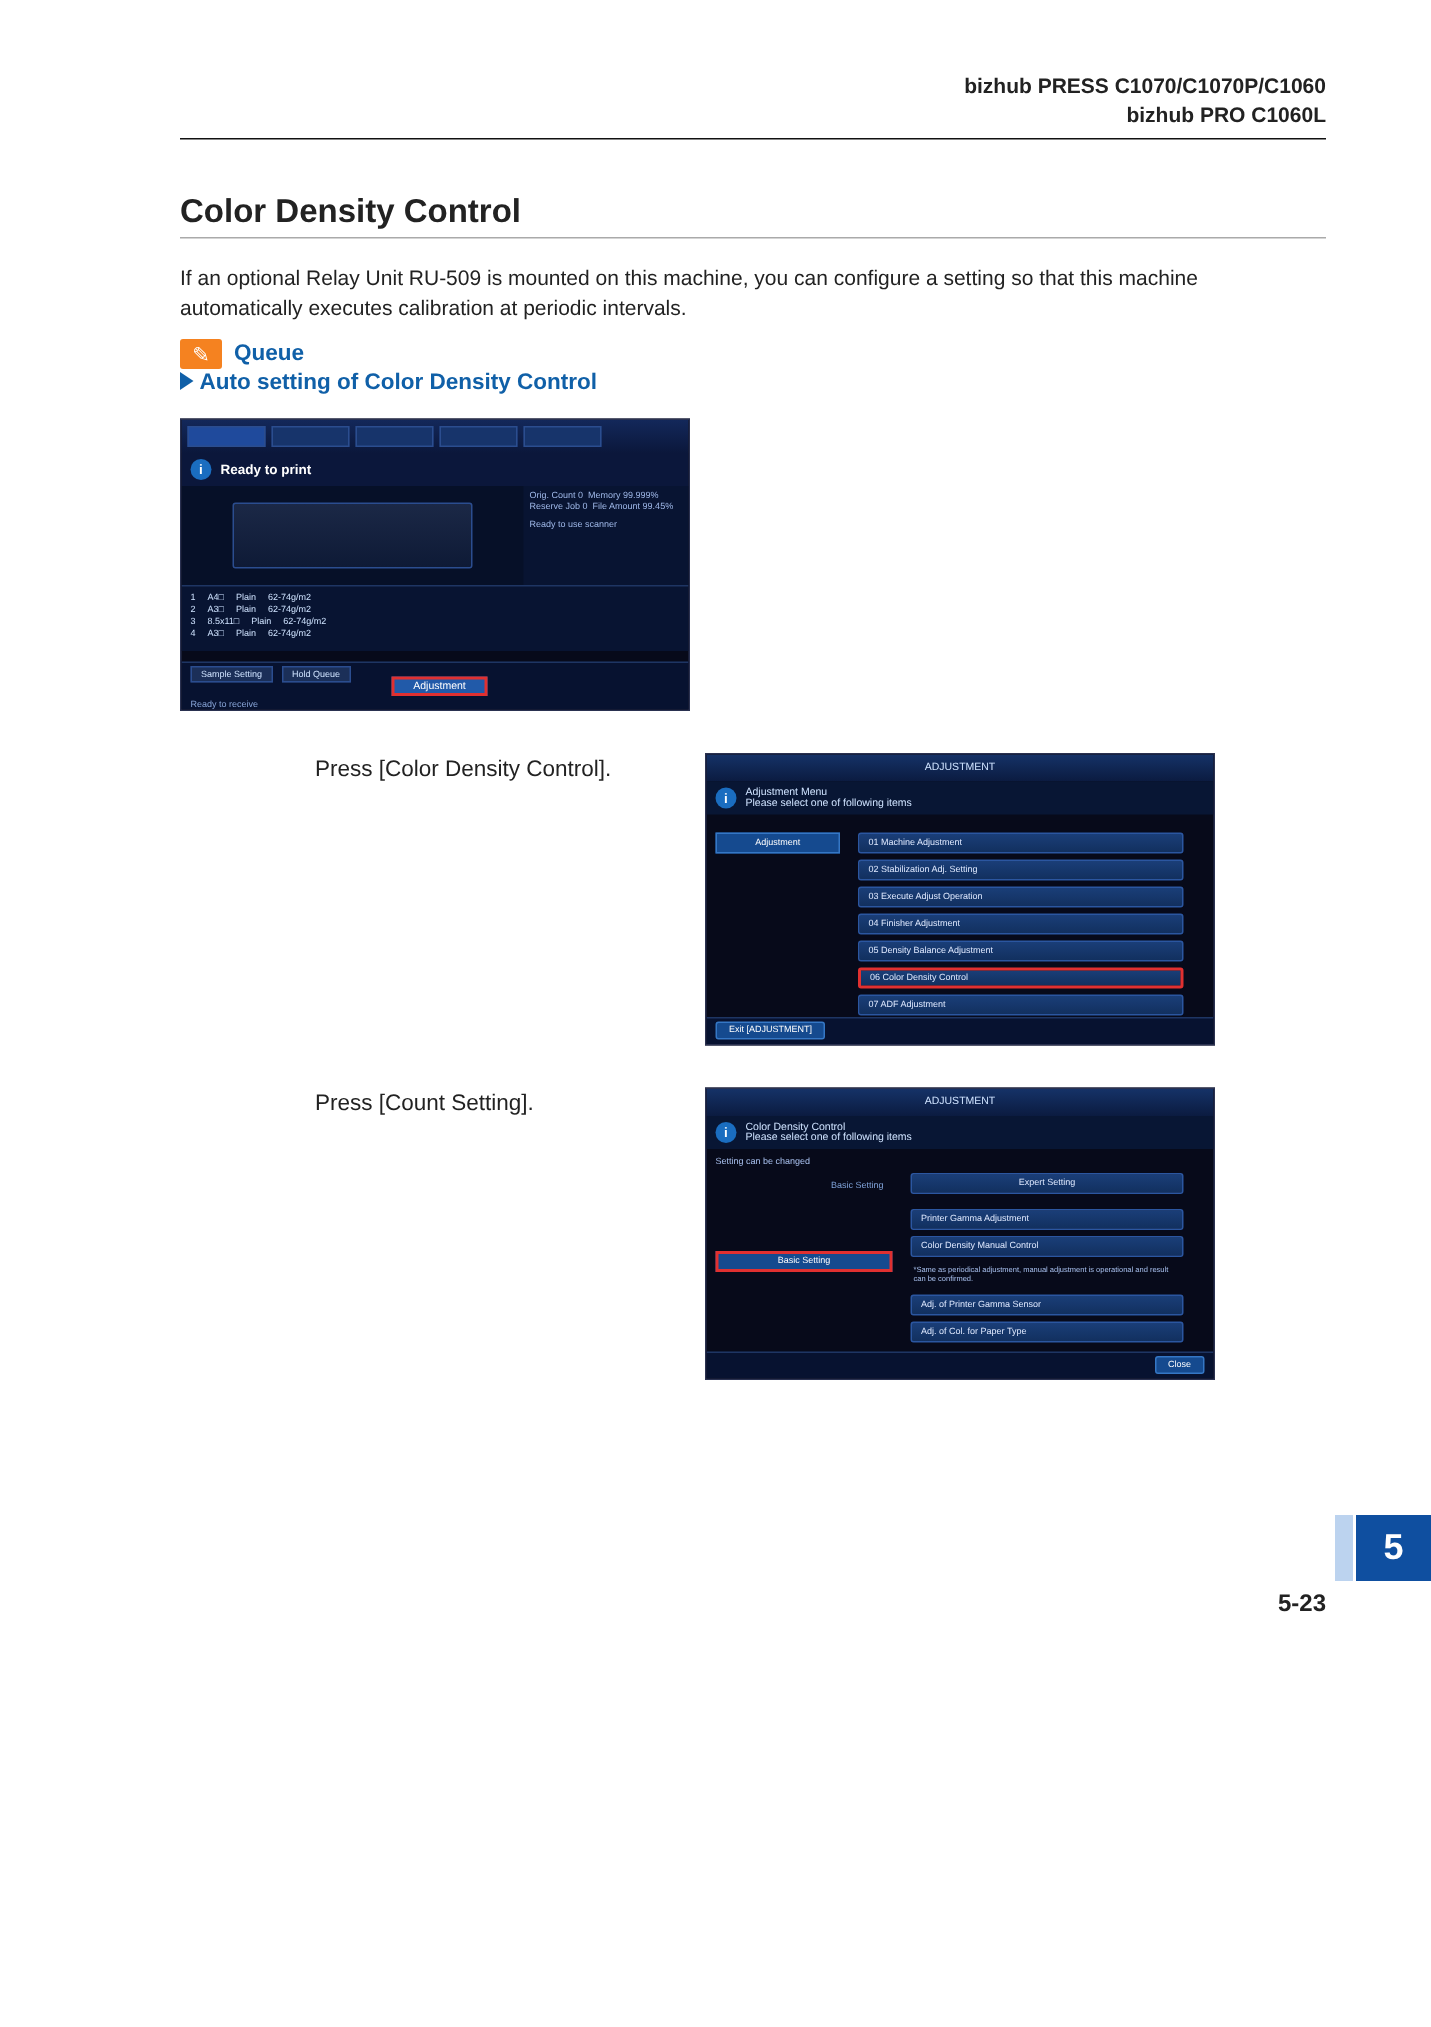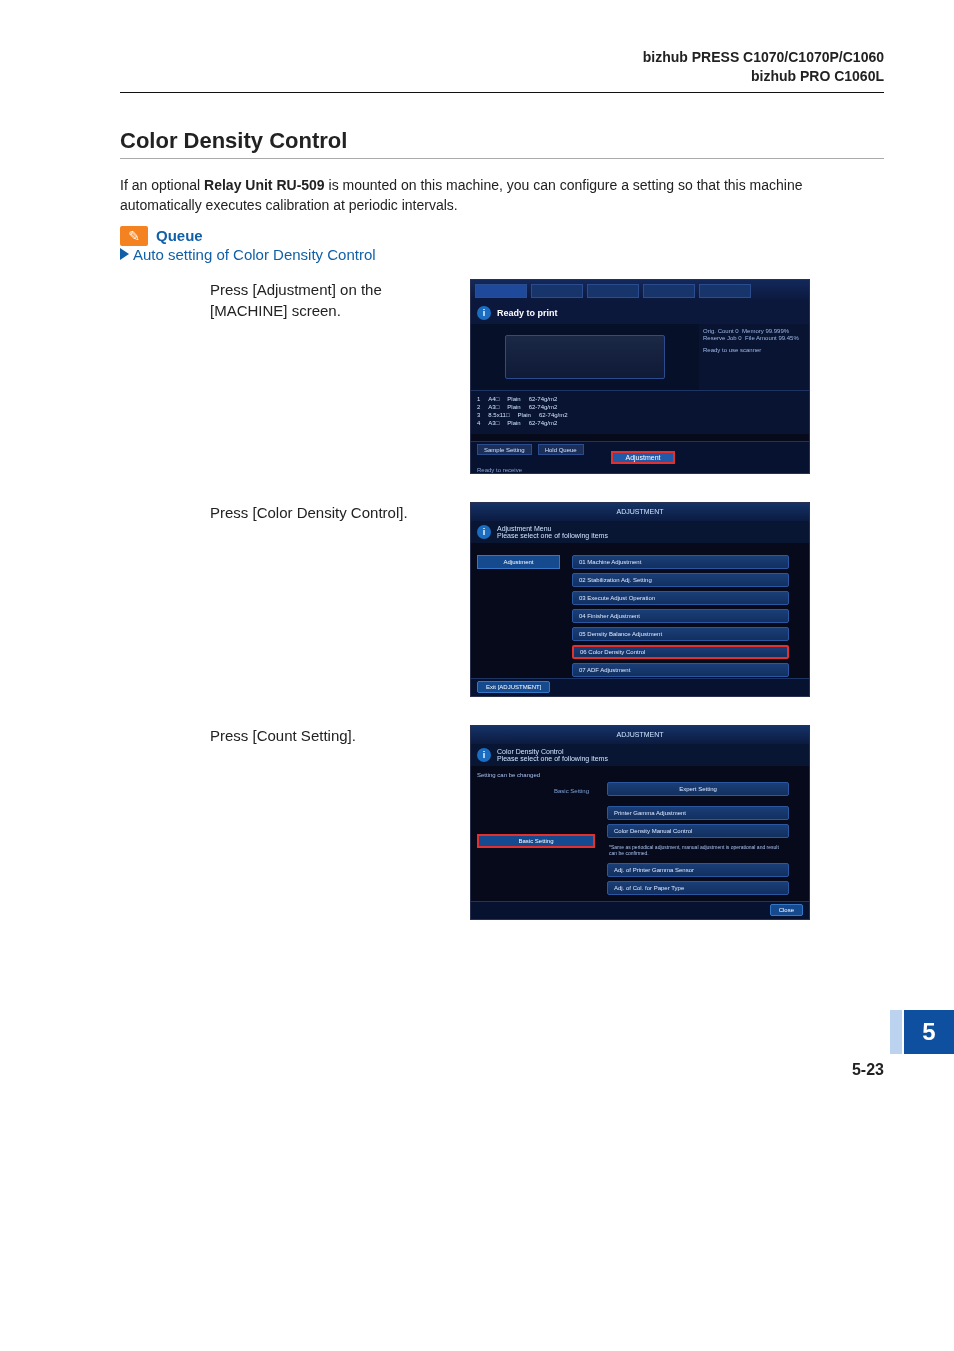--- a/index.html
+++ b/index.html
@@ -44,21 +44,21 @@
   .title-rule {
     height: 0;
     border-bottom: 1px solid #aaa;
     margin-bottom: 16px;
   }
   p.body {
     font-size: 14px;
     line-height: 1.45;
     margin-bottom: 10px;
   }
-  .bold { font-weight: bold; }
+  .bold { font-weight: normal; }
   .tips-row {
     display: flex;
     align-items: center;
     gap: 8px;
     margin-top: 6px;
   }
   .tips-icon {
     width: 28px;
     height: 20px;
     background: #f58220;
@@ -76,21 +76,21 @@
   }
   .tips-note {
     font-size: 14px;
     margin-top: 2px;
     margin-bottom: 18px;
   }
   .subhead {
     display:flex;
     align-items:center;
     gap:4px;
-    font-weight:normal;
+    font-weight:bold;
     color:#1060a8;
     font-size:15px;
     margin-bottom:16px;
   }
   .subhead .tri {
     width:0;height:0;
     border-left:9px solid #1060a8;
     border-top:6px solid transparent;
     border-bottom:6px solid transparent;
     display:inline-block;
@@ -201,21 +201,20 @@
       <span class="tips-icon">✎</span>
       <span class="tips-label">Queue</span>
     </div>
 
     <div class="subhead">
       <span class="tri"></span>
       <span>Auto setting of Color Density Control</span>
     </div>
 
     <div class="step">
-      <div class="step-text">Press [Adjustment] on the [MACHINE] screen.</div>
       <div class="screenshot">
         <div class="s1-top">
           <div class="s1-tab active"></div>
           <div class="s1-tab"></div>
           <div class="s1-tab"></div>
           <div class="s1-tab"></div>
           <div class="s1-tab"></div>
         </div>
         <div class="s1-status">
           <span class="s1-info">i</span>

